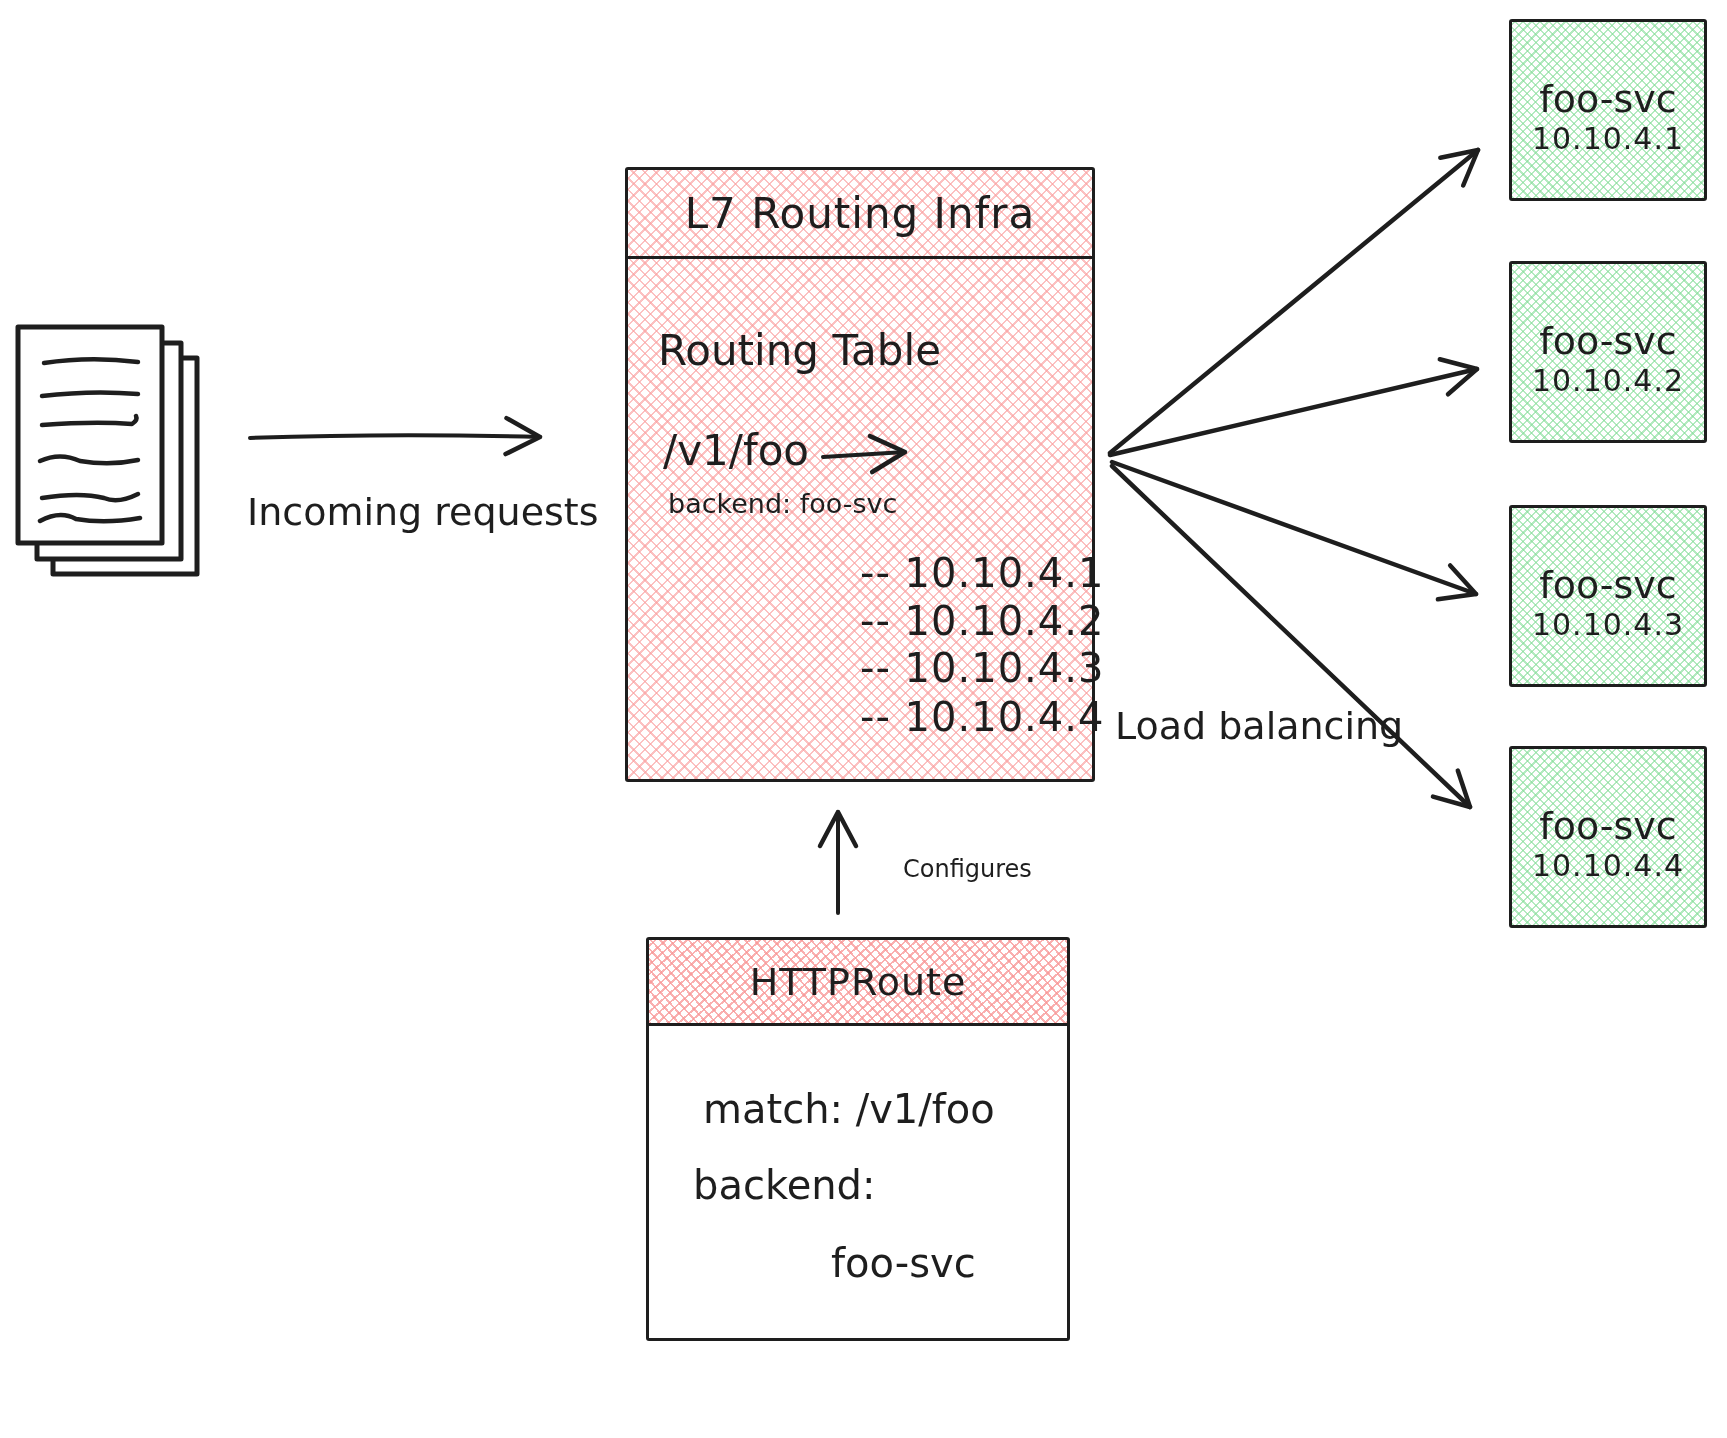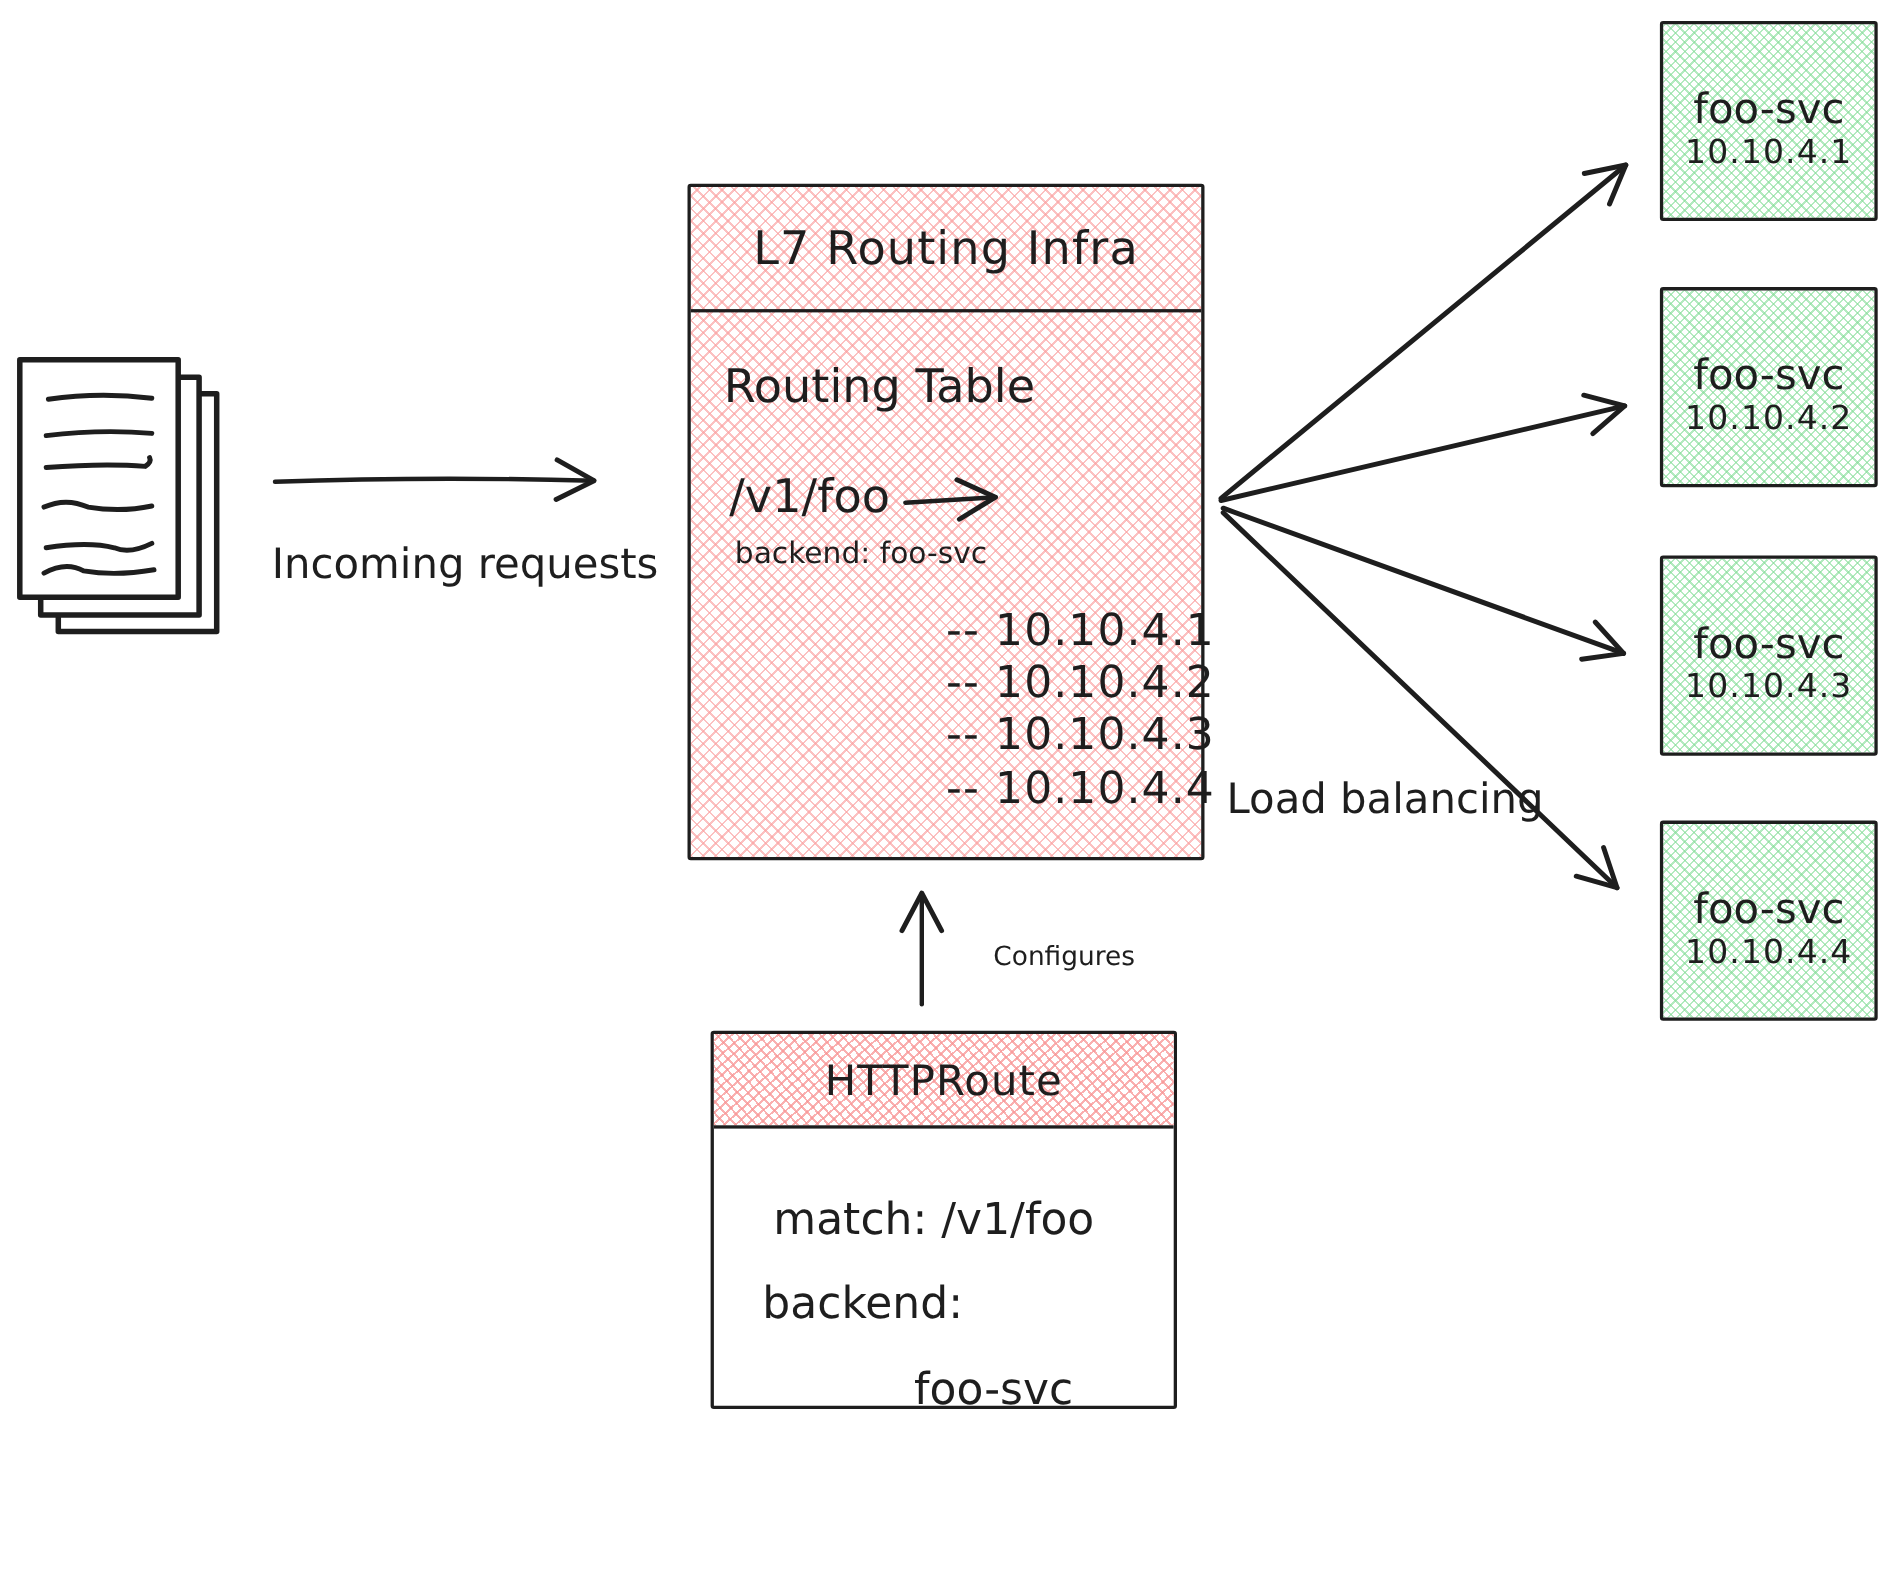--- a/index.html
+++ b/index.html
@@ -34,21 +34,21 @@
       repeating-linear-gradient(-45deg, rgba(130,220,150,0.60) 0 1.5px, transparent 1.5px 6px);
   }
 
   
   .router-box{
     left:625px;top:167px;width:470px;height:615px;
     border:3px solid #1e1e1e;border-radius:3px;
     box-sizing:border-box;z-index:2;
   }
   .router-title{
-    position:absolute;left:0;top:0;width:100%;height:114px;
+    position:absolute;left:0;top:0;width:100%;height:89px;
     border-bottom:3px solid #1e1e1e;box-sizing:border-box;
     display:flex;align-items:center;justify-content:center;
     font-size:42px;letter-spacing:1px;
   }
   .line-routing-table{position:absolute;left:30px;top:156px;font-size:42px;}
   .line-route-path{position:absolute;left:35px;top:256px;font-size:42px;}
   .line-backend{position:absolute;left:40px;top:318px;font-size:27px;}
   .ep{position:absolute;left:232px;font-size:40px;letter-spacing:1px;}
   .ep0{top:380px;} .ep1{top:428px;} .ep2{top:475px;} .ep3{top:524px;}
 
@@ -59,21 +59,21 @@
     box-sizing:border-box;z-index:2;
     display:flex;flex-direction:column;align-items:center;justify-content:center;
     gap:6px;padding-top:14px;
   }
   .svc1{top:19px;} .svc2{top:261px;} .svc3{top:505px;} .svc4{top:746px;}
   .svc-name{font-size:38px;line-height:1;}
   .svc-ip{font-size:30px;line-height:1;letter-spacing:1px;}
 
   
   .httproute-box{
-    left:646px;top:937px;width:424px;height:344px;
+    left:646px;top:937px;width:424px;height:404px;
     border:3px solid #1e1e1e;border-radius:3px;
     box-sizing:border-box;z-index:2;background:#ffffff;
   }
   .httproute-header{
     position:absolute;left:0;top:0;width:100%;height:86px;
     border-bottom:3px solid #1e1e1e;box-sizing:border-box;
     display:flex;align-items:center;justify-content:center;
     font-size:38px;letter-spacing:1px;
   }
   .hr-match{position:absolute;left:54px;top:146px;font-size:40px;}

